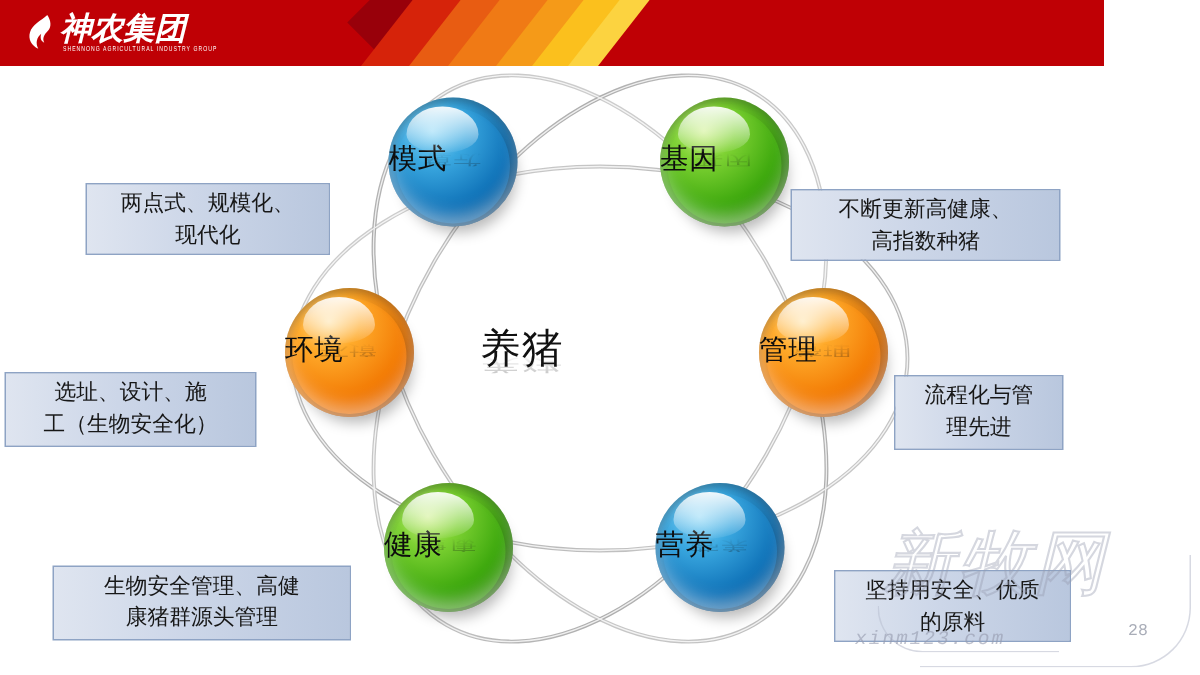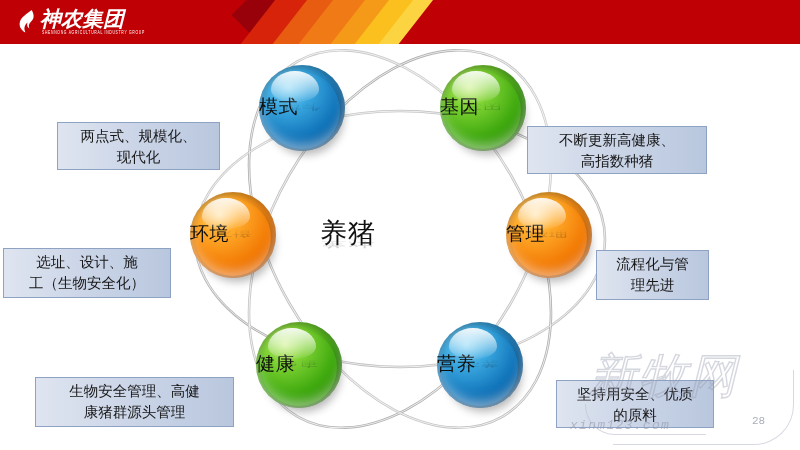--- a/index.html
+++ b/index.html
@@ -5,21 +5,21 @@
   html,body{margin:0;padding:0;}
   body{
     width:800px;height:450px;overflow:hidden;
     background:#ffffff;
     font-family:"Liberation Sans","DejaVu Sans",sans-serif;
     position:relative;
   }
   #slide{position:absolute;left:0;top:0;width:800px;height:450px;background:#fff;overflow:hidden;}
 
   
-  #header{position:absolute;left:0;top:0;width:800px;height:44px;overflow:hidden;background:#4d7c0f;}
+  #header{position:absolute;left:0;top:0;width:736px;height:44px;overflow:hidden;background:#4d7c0f;}
   #header .band-base{position:absolute;left:0;top:0;width:800px;height:44px;background:#bf0005;}
   #header .stripe{position:absolute;top:-14px;height:80px;transform:skewX(-38deg);transform-origin:top left;}
   #header .s1{left:286px;width:38px;background:#d6230a;}
   #header .s2{left:318px;width:30px;background:#e85c12;}
   #header .s3{left:344px;width:34px;background:#f07a15;}
   #header .s4{left:376px;width:26px;background:#f59a18;}
   #header .s5{left:400px;width:26px;background:#fbc01d;}
   #header .s6{left:424px;width:20px;background:#fcd340;}
   #header .dark-wedge{
     position:absolute;left:246px;top:-20px;width:70px;height:70px;

